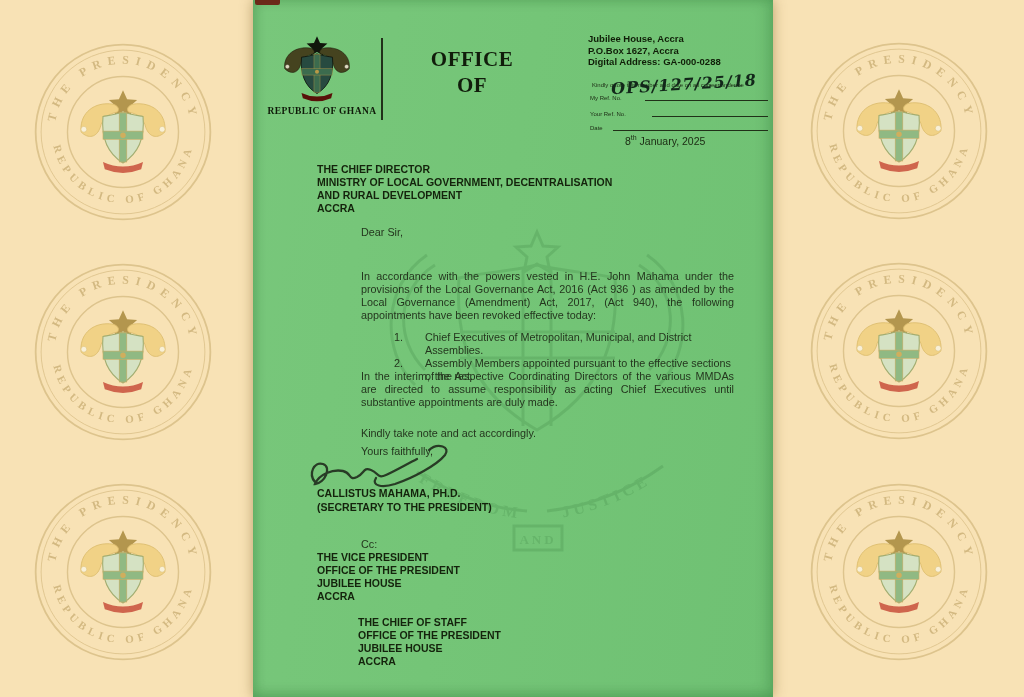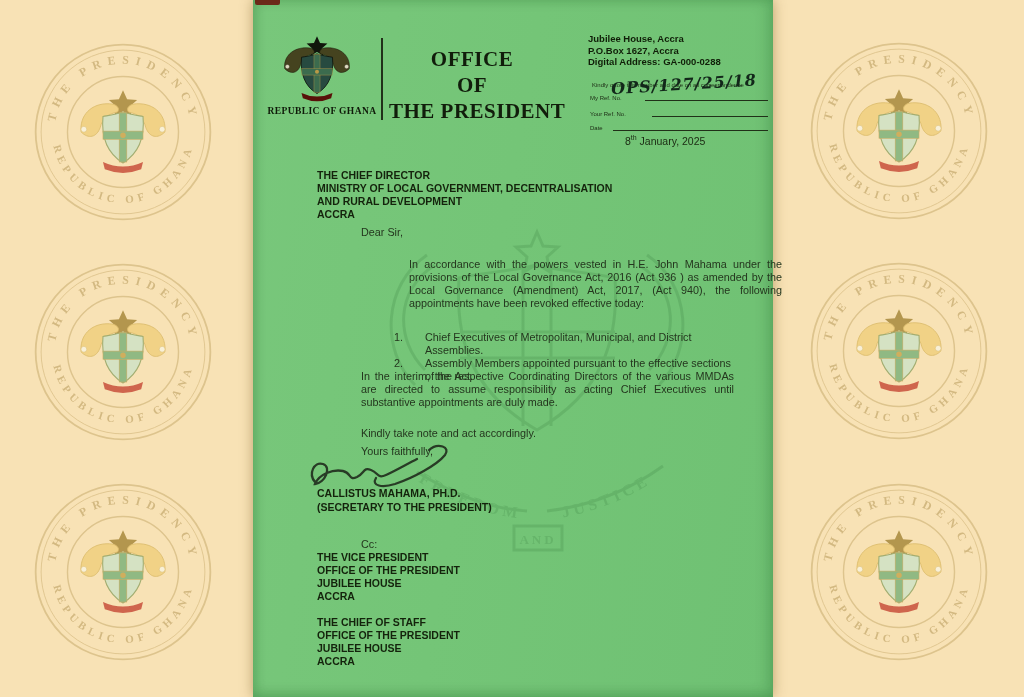--- a/index.html
+++ b/index.html
@@ -50,36 +50,36 @@
     font:italic 600 16px "DejaVu Serif",serif;color:#12271a;letter-spacing:1px;
     transform:rotate(-3.5deg);white-space:nowrap;}
   .date-line{left:372px;top:134px;font:10.5px "Liberation Sans",sans-serif;color:#1b2a12;white-space:nowrap;}
   .date-line sup{font-size:7px;}
 
   
   .body-block{left:64px;width:417px;}
   .bold-lines{font:700 10.5px/13px "Liberation Sans",sans-serif;color:#14230c;}
   .plain{font:10.8px/13px "Liberation Sans",sans-serif;color:#24361e;padding-left:44px;}
   .para{text-align:justify;}
-  .recipient{top:169px;}
+  .recipient{top:163px;}
   .salutation{top:226px;}
   .subject{top:251px;font:700 11px "Liberation Sans",sans-serif;color:#14230c;letter-spacing:.2px;}
-  .para1{top:258px;margin-left:48px;}
+  .para1{top:270px;}
   .list{top:331px;}
   .list-row{display:flex;}
   .list-row .num{width:31px;margin-left:33px;flex:none;}
   .para2{top:370px;}
   .closing{top:427px;}
   .valediction{top:445px;}
   .signature-svg{left:52px;top:440px;width:156px;height:58px;}
   .sig-name{top:487px;}
   .sig-title{top:501px;}
   .cc-label{top:538px;}
   .cc1{top:551px;}
-  .cc2{top:616px;}
+  .cc2{top:616px;margin-left:41px;}
 
   
   .paper-wm{left:112px;top:220px;width:348px;height:368px;opacity:.14;}
   .wm-txt{font:700 16px "Liberation Serif",serif;letter-spacing:4px;fill:var(--wm);}
   .wm-and{font:700 13px "Liberation Serif",serif;letter-spacing:3px;fill:var(--wm);}
 </style>
 </head>
 <body>
 
 <div id="screen">
@@ -163,21 +163,20 @@
       <circle cx="50" cy="54.5" r="3" fill="#b89a47"></circle>
       <path d="M27,86 Q50,97 73,86 L71,94 Q50,103 29,94 Z" fill="#581109"></path>
     </svg>
     <div class="abs crest-caption">REPUBLIC OF GHANA</div>
 
     <div class="abs divider"></div>
 
     <div class="abs title-block">
       <div>OFFICE</div>
       <div>OF</div>
-      <div>THE PRESIDENT</div>
     </div>
 
     <div class="abs addr">
       <div class="addr-line">Jubilee House, Accra</div>
       <div class="addr-line">P.O.Box 1627, Accra</div>
       <div class="addr-line">Digital Address: GA-000-0288</div>
     </div>
 
     <div class="abs note">
       <span class="tiny">Kindly quote this number and date on all correspondence</span>

